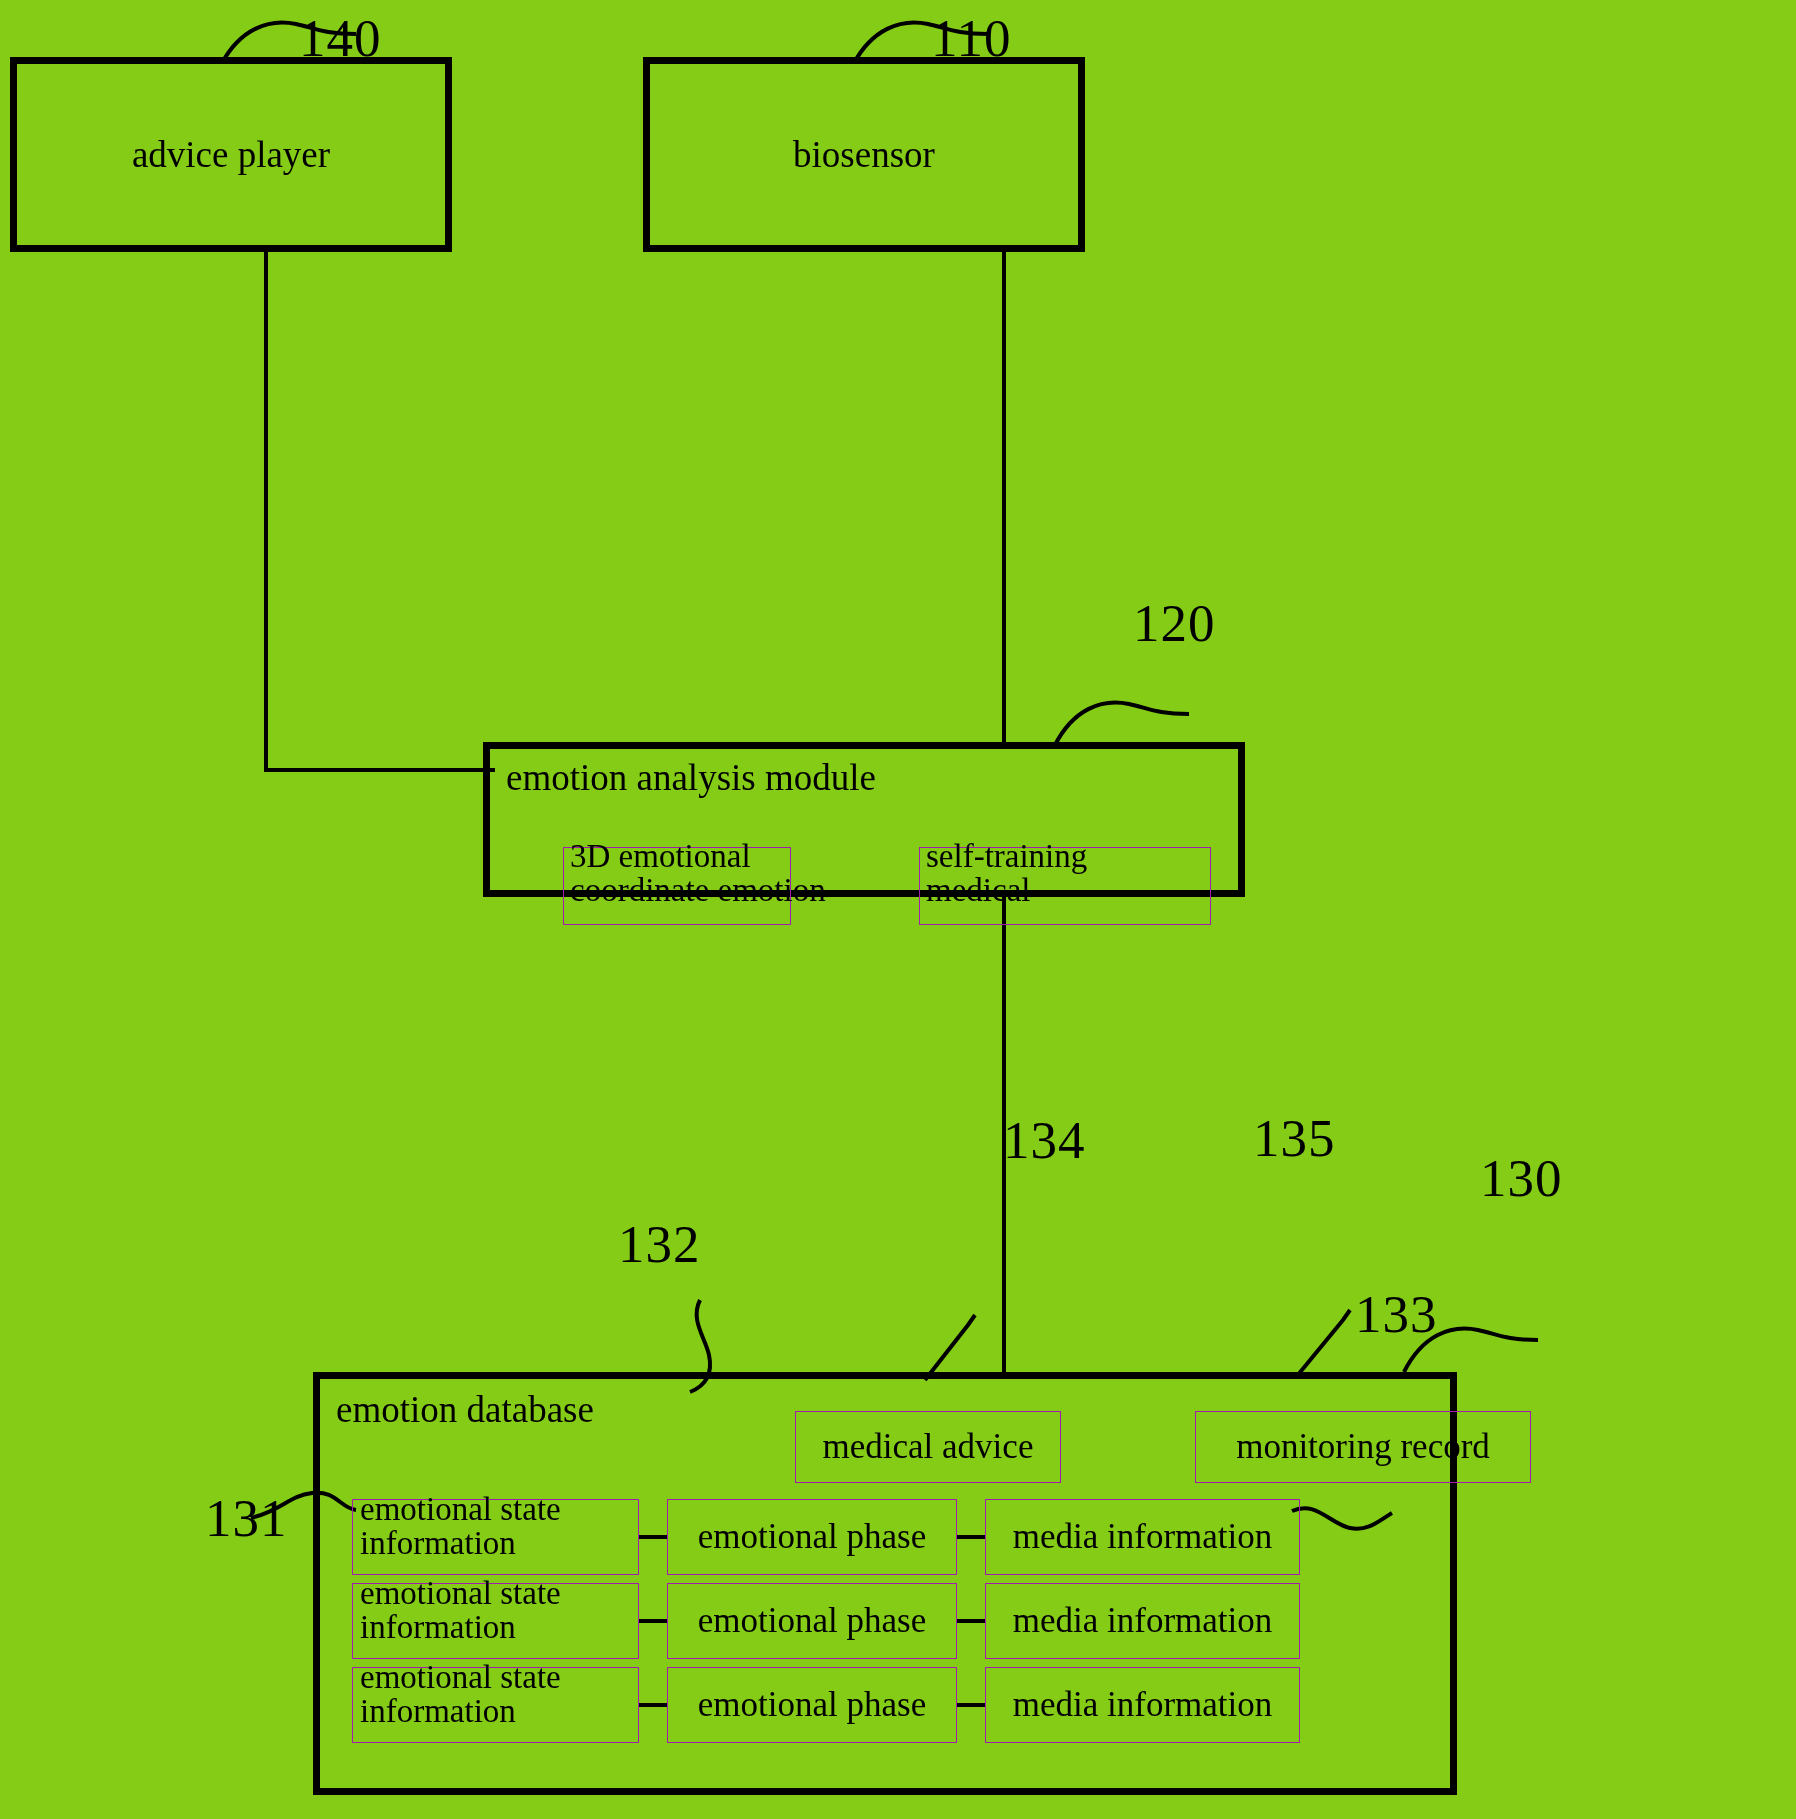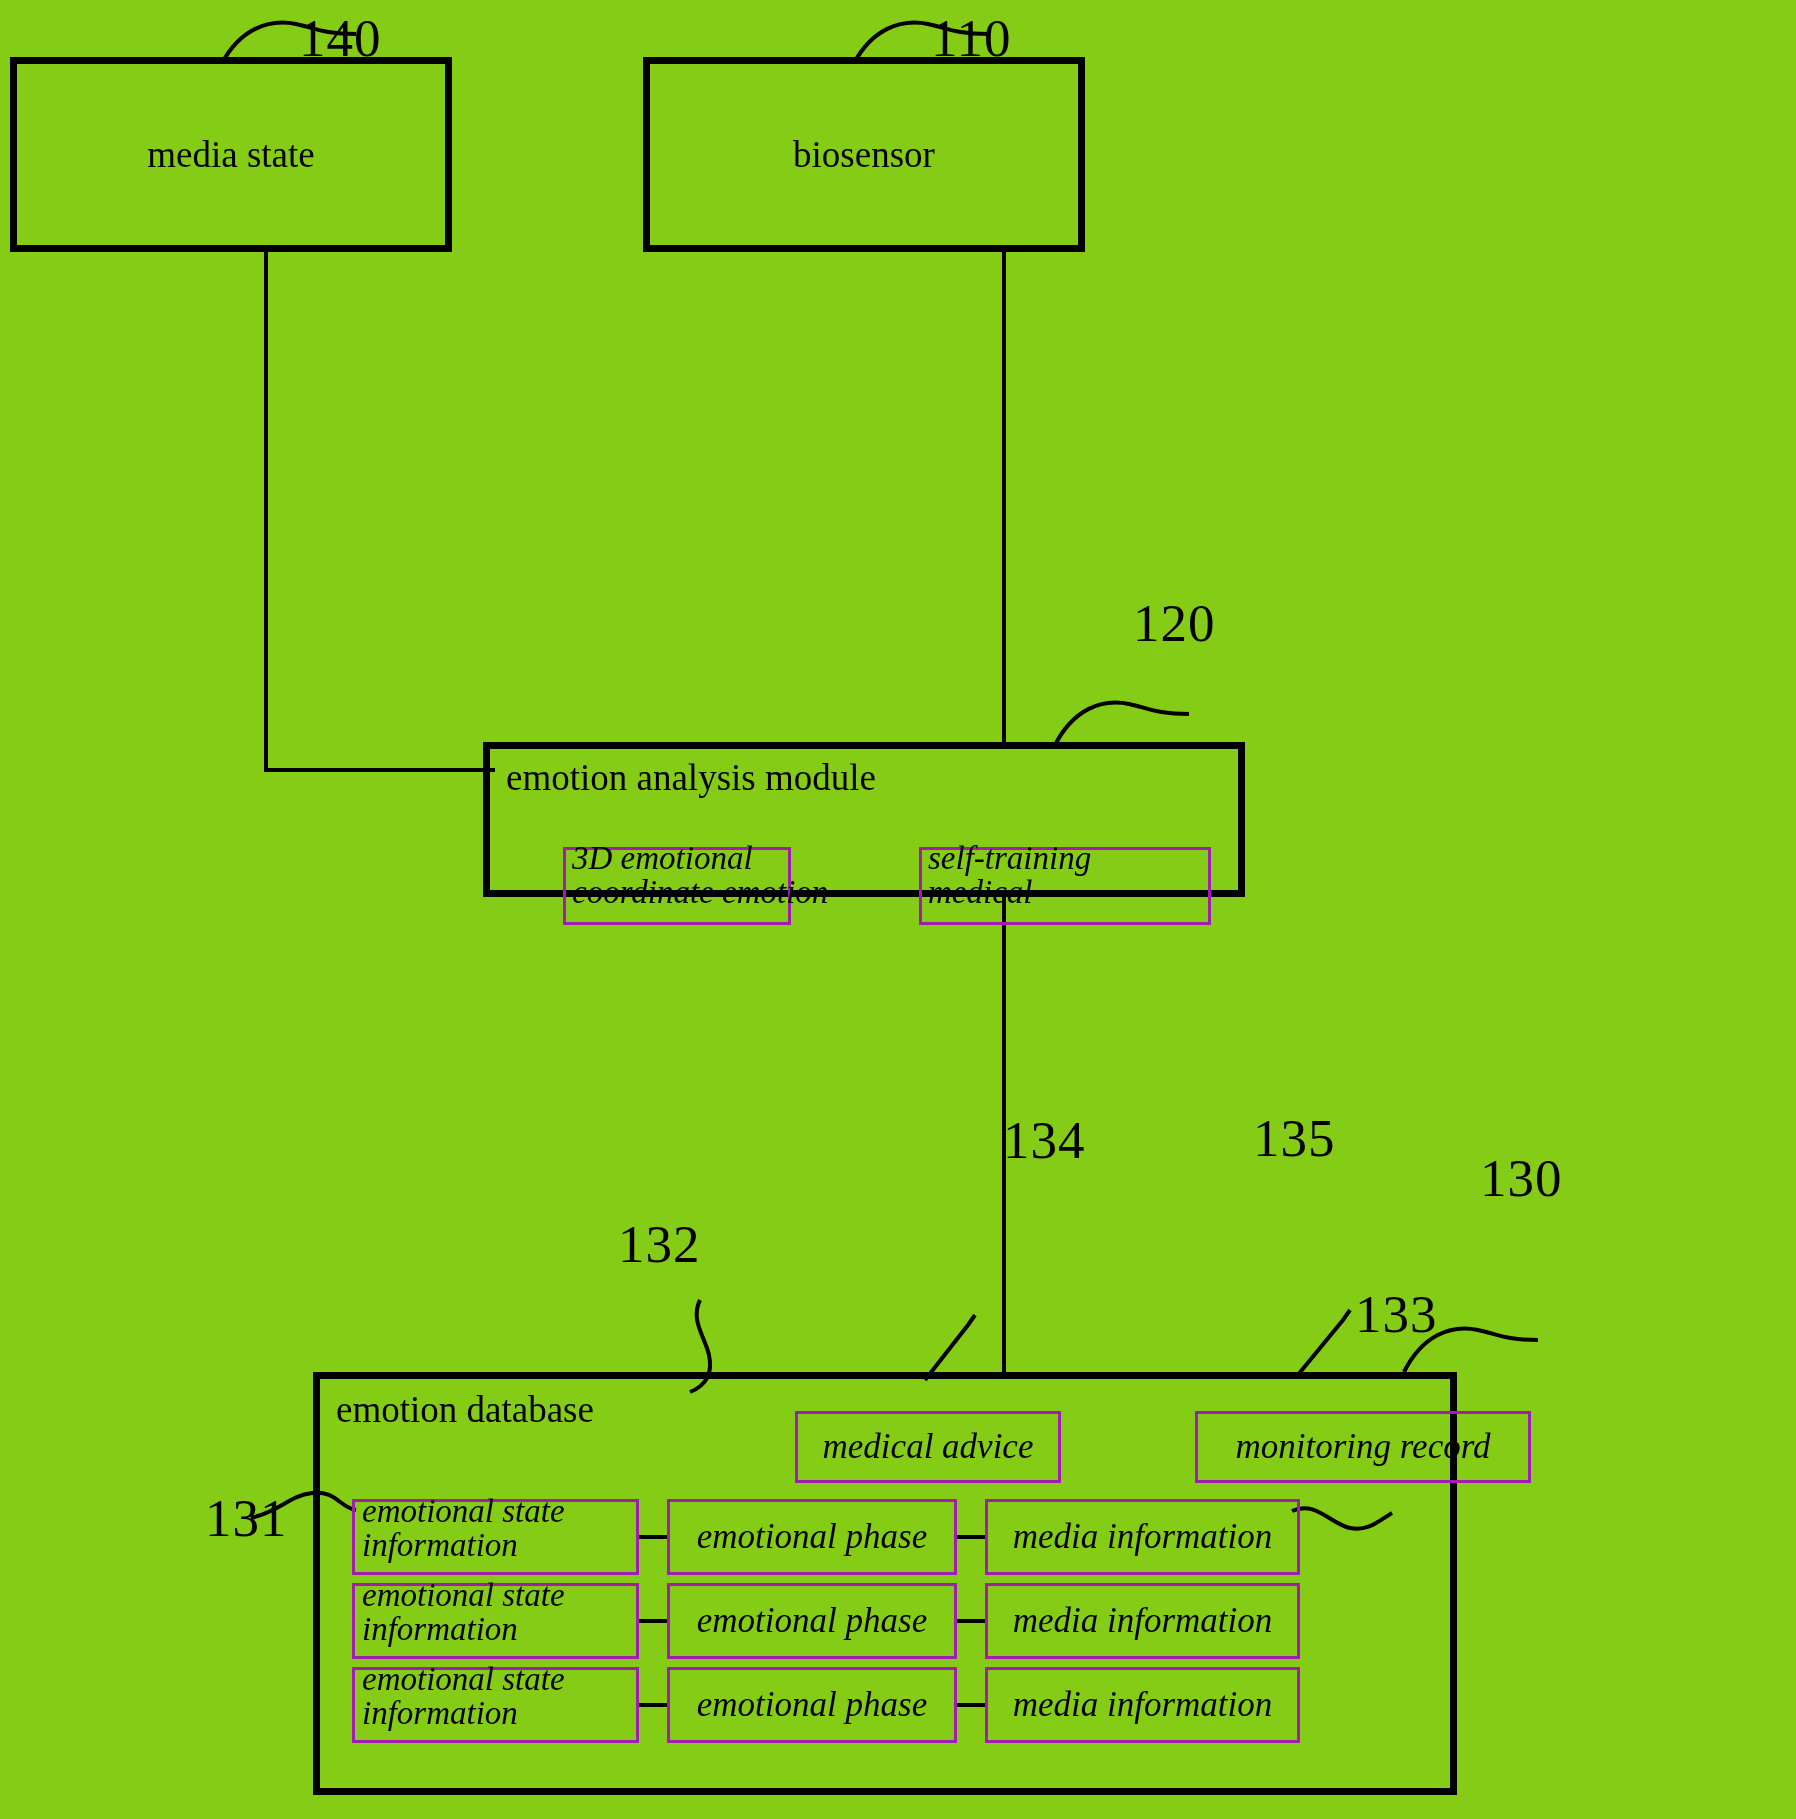--- a/index.html
+++ b/index.html
@@ -2,21 +2,21 @@
 <html><head>
 <meta charset="utf-8">
 <style>
   html,body{margin:0;padding:0;background:#ffffff;}
   body{font-family:"Liberation Serif","DejaVu Serif",serif;}
   #stage{position:relative;width:1796px;height:1819px;background:#84cc16;overflow:hidden;}
   #stage svg{position:absolute;left:0;top:0;width:1796px;height:1819px;}
 
   .box{position:absolute;box-sizing:border-box;background:transparent;}
   .thick{border:7px solid #000;}
-  .thin{border:3px solid #a21caf;font-style:italic;}
+  .thin{border:1px solid #a21caf;}
 
   .lbl{position:absolute;color:#000;white-space:nowrap;line-height:1;}
   .refnum{font-size:53px;letter-spacing:1px;}
 
   .ctr{display:flex;align-items:center;justify-content:center;text-align:center;}
   .boxtext{font-size:37px;color:#000;white-space:nowrap;}
 
   .celltext{position:absolute;font-size:33px;color:#000;line-height:0.92;white-space:nowrap;}
 </style>
 </head>
@@ -51,21 +51,21 @@
   <div class="lbl refnum" style="left:931px;top:12px;">110</div>
   <div class="lbl refnum" style="left:1133px;top:597px;">120</div>
   <div class="lbl refnum" style="left:1480px;top:1152px;">130</div>
   <div class="lbl refnum" style="left:1003px;top:1114px;">134</div>
   <div class="lbl refnum" style="left:1253px;top:1112px;">135</div>
   <div class="lbl refnum" style="left:205px;top:1492px;">131</div>
   <div class="lbl refnum" style="left:618px;top:1218px;">132</div>
   <div class="lbl refnum" style="left:1355px;top:1288px;">133</div>
 
   <div class="box thick ctr" style="left:10px;top:57px;width:442px;height:195px;">
-    <span class="boxtext">media state</span>
+    <span class="boxtext">advice player</span>
   </div>
 
   <div class="box thick ctr" style="left:643px;top:57px;width:442px;height:195px;">
     <span class="boxtext">biosensor</span>
   </div>
 
   <div class="box thick" style="left:483px;top:742px;width:762px;height:155px;">
     <div class="lbl boxtext" style="left:16px;top:10px;">emotion analysis module</div>
 
     <div class="box thin" style="left:73px;top:98px;width:228px;height:78px;">

